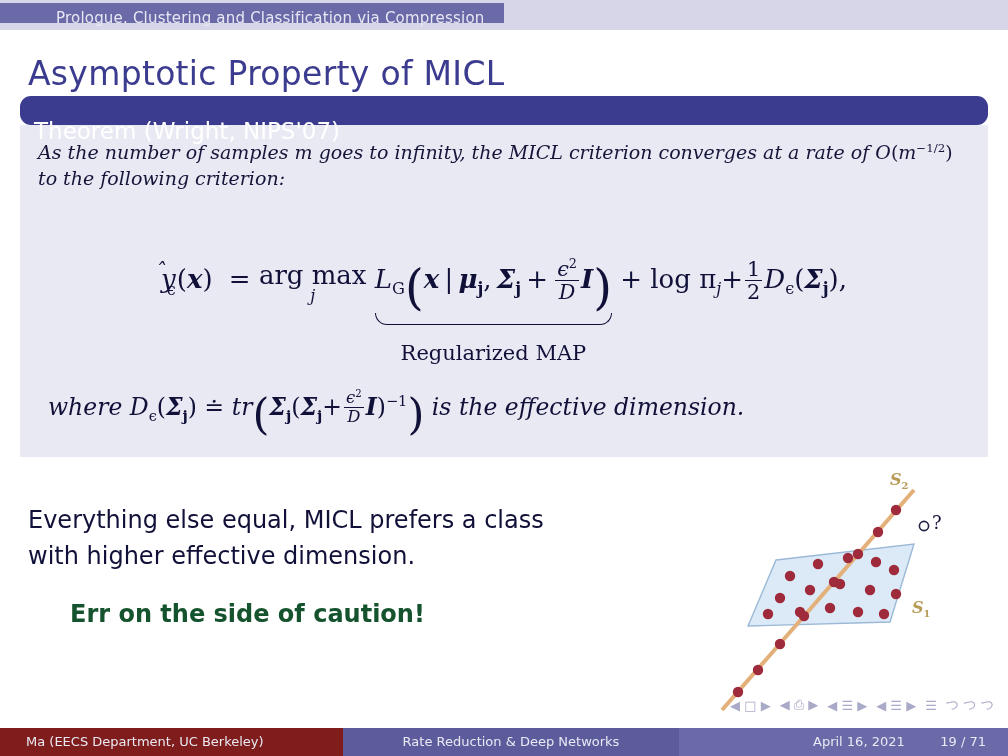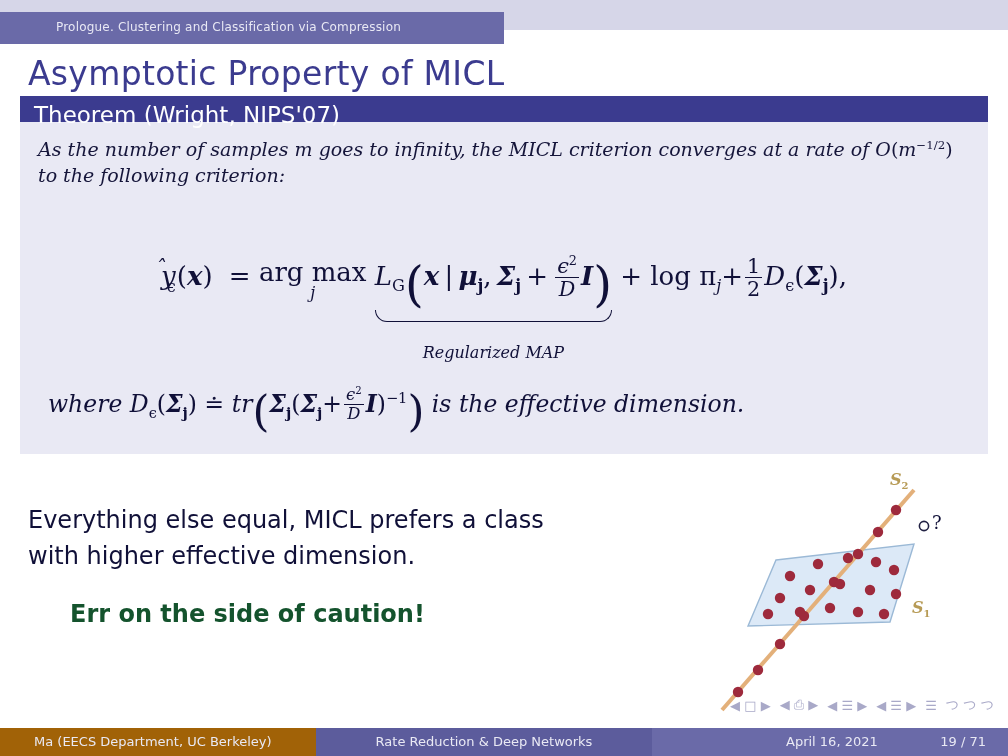--- a/index.html
+++ b/index.html
@@ -22,25 +22,25 @@
   }
   
   .headbar {
     position: absolute;
     left: 0; top: 0;
     width: 1008px; height: 30px;
     background: #d6d6e8;
   }
   .headbar-left {
     position: absolute;
-    left: 0; top: 12px;
-    width: 504px; height: 32px;
+    left: 0; top: 3px;
+    width: 504px; height: 20px;
     background: #6a6aa8;
     color: #e8e8f4;
-    font-size: 12px;
+    font-size: 15px;
     line-height: 30px;
     padding-left: 56px;
     box-sizing: border-box;
     white-space: nowrap;
     letter-spacing: 0.2px;
   }
   
   .slide-title {
     position: absolute;
     left: 28px;
@@ -54,24 +54,25 @@
   .block {
     position: absolute;
     left: 20px;
     top: 96px;
     width: 968px;
   }
   .block-title {
     background: #3b3b8f;
     color: #ffffff;
     font-size: 23px;
-    padding: 6px 14px 7px 14px;
+    padding: 22px 14px 7px 14px;
     box-sizing: border-box;
     height: 26px;
     white-space: nowrap;
+    border-radius: 11px;
   }
   .block-body {
     background: #e9e9f4;
     padding: 14px 18px 18px 18px;
     box-sizing: border-box;
     color: #111133;
     min-height: 330px;
   }
   .thm-text {
     font-family: "DejaVu Serif", serif;
@@ -140,22 +141,21 @@
     border-bottom: 1.6px solid #101038;
     border-left: 1.6px solid #101038;
     border-right: 1.6px solid #101038;
     border-radius: 0 0 12px 12px;
   }
   .ub-label {
     position: absolute;
     left: 0; right: 0;
     bottom: -48px;
     text-align: center;
-    font-size: 16px;
-    font-style: italic;
+    font-size: 21px;
     font-family: "DejaVu Serif", serif;
   }
   .eq-where {
     margin-top: 72px;
     font-family: "DejaVu Serif", serif;
     font-style: italic;
     font-size: 23.5px;
     text-align: left;
     padding-left: 10px;
     white-space: nowrap;
@@ -214,21 +214,21 @@
 
   
   .footbar {
     position: absolute;
     left: 0; bottom: 0;
     width: 1008px; height: 28px;
     display: flex;
     font-size: 13px;
     color: #e9e9f4;
   }
-  .foot-a { width: 316px; background: #a16207; line-height: 28px; padding-left: 34px; box-sizing: border-box; white-space: nowrap; }
+  .foot-a { width: 343px; background: #7f1d1d; line-height: 28px; padding-left: 26px; box-sizing: border-box; white-space: nowrap; }
   .foot-b { width: 336px; background: #5c5c9c; line-height: 28px; text-align: center; white-space: nowrap; }
   .foot-c { flex: 1; background: #6a6aa8; line-height: 28px; position: relative; }
   .foot-date { position: absolute; left: 134px; top: 0; }
   .foot-page { position: absolute; right: 22px; top: 0; }
 </style>
 </head>
 <body>
 
 <div class="slide">
 

